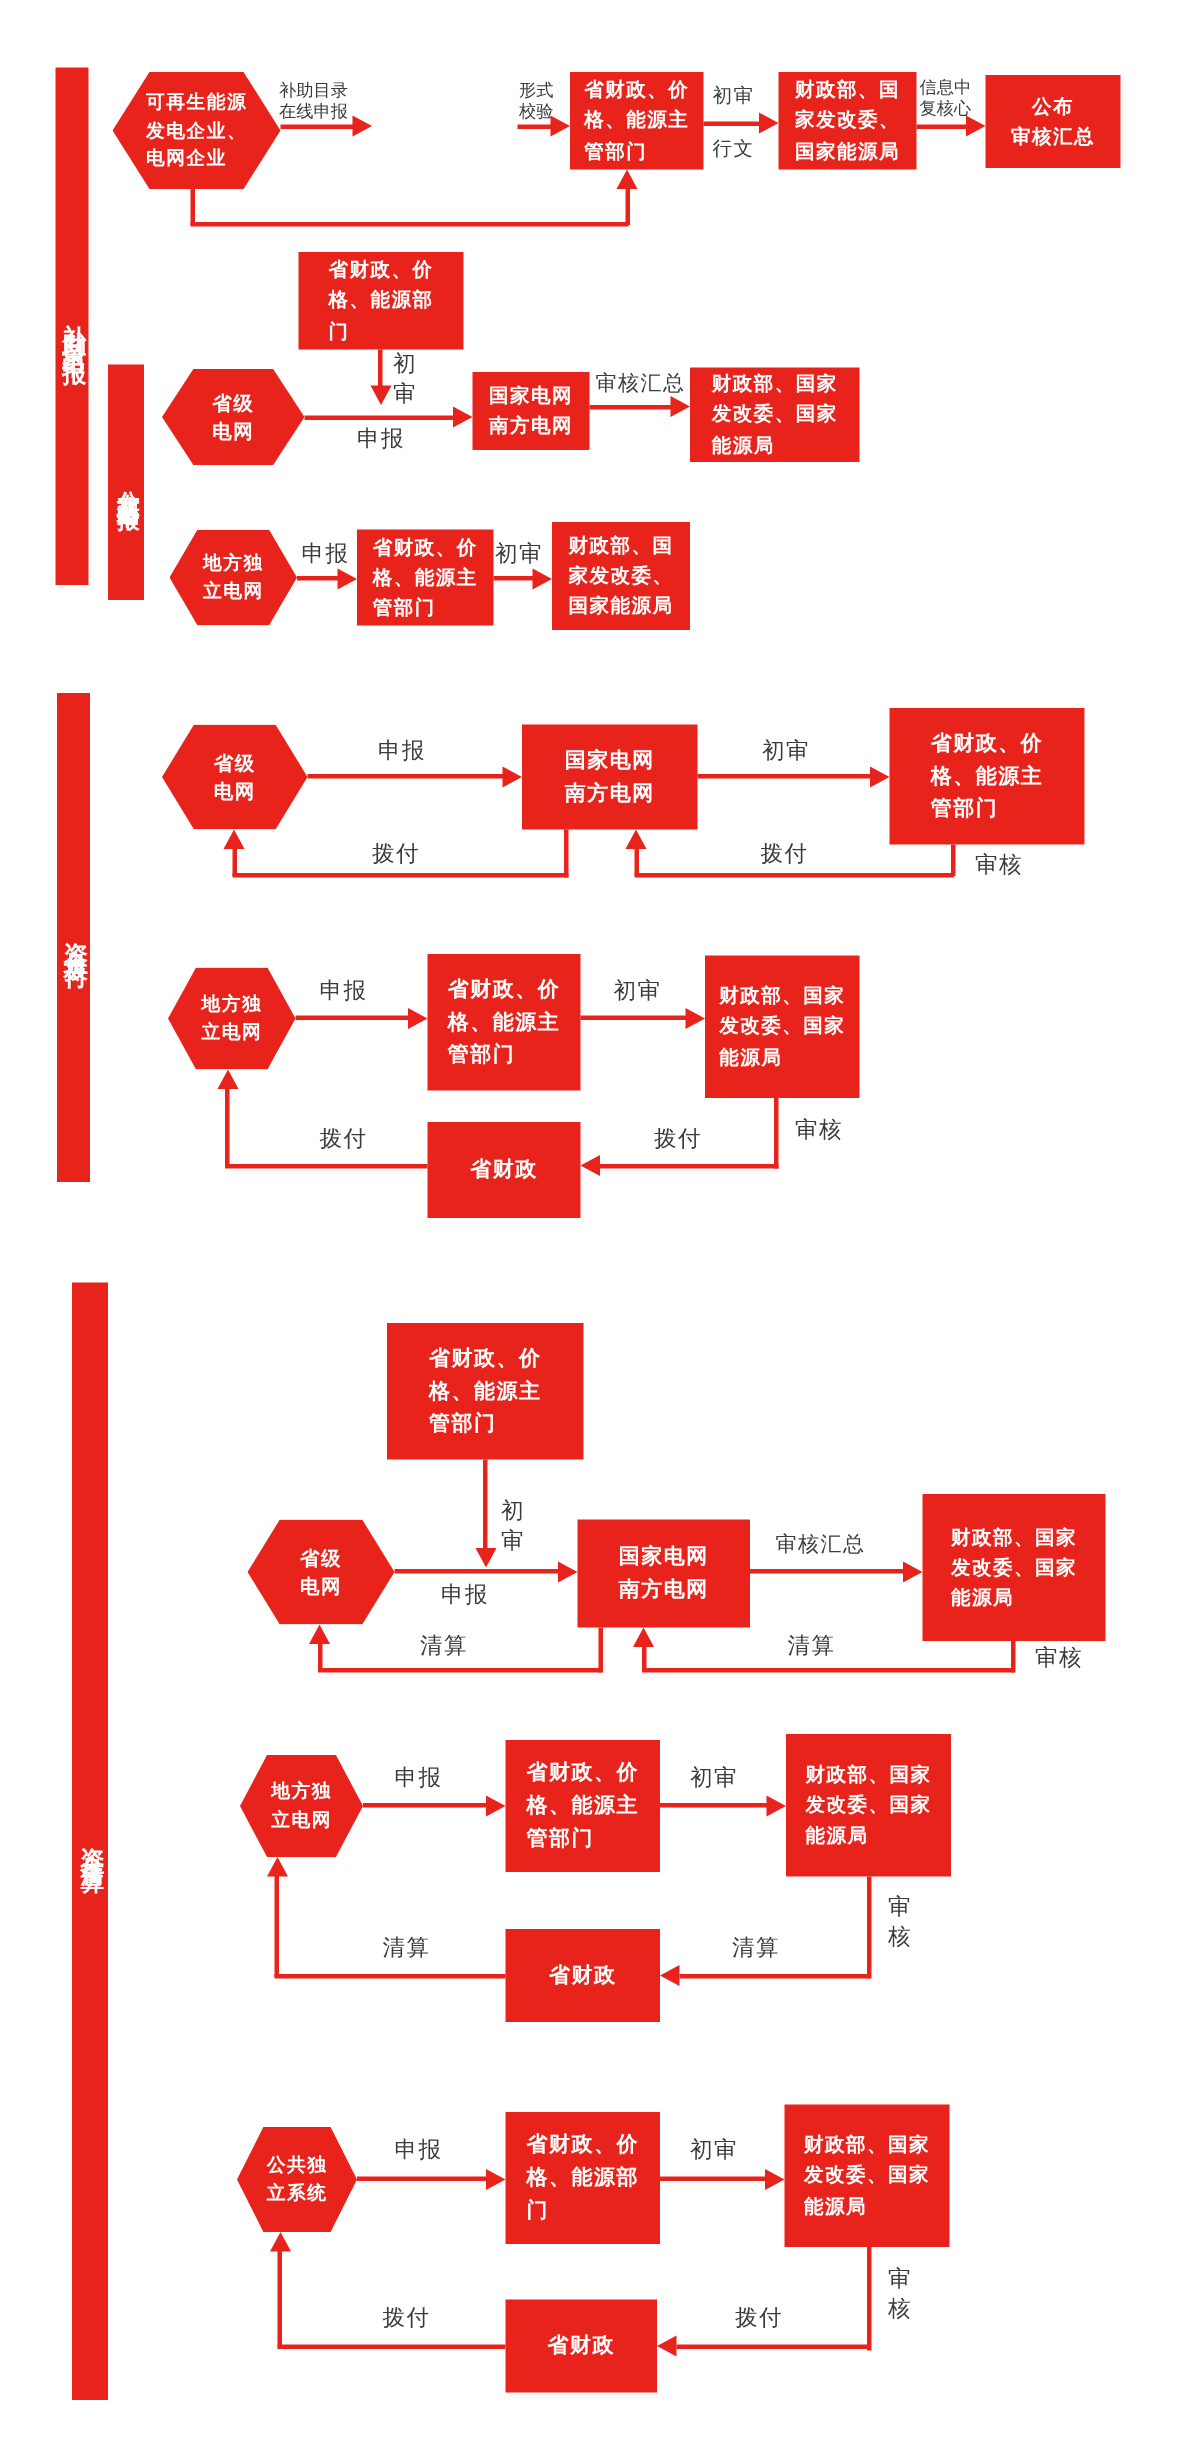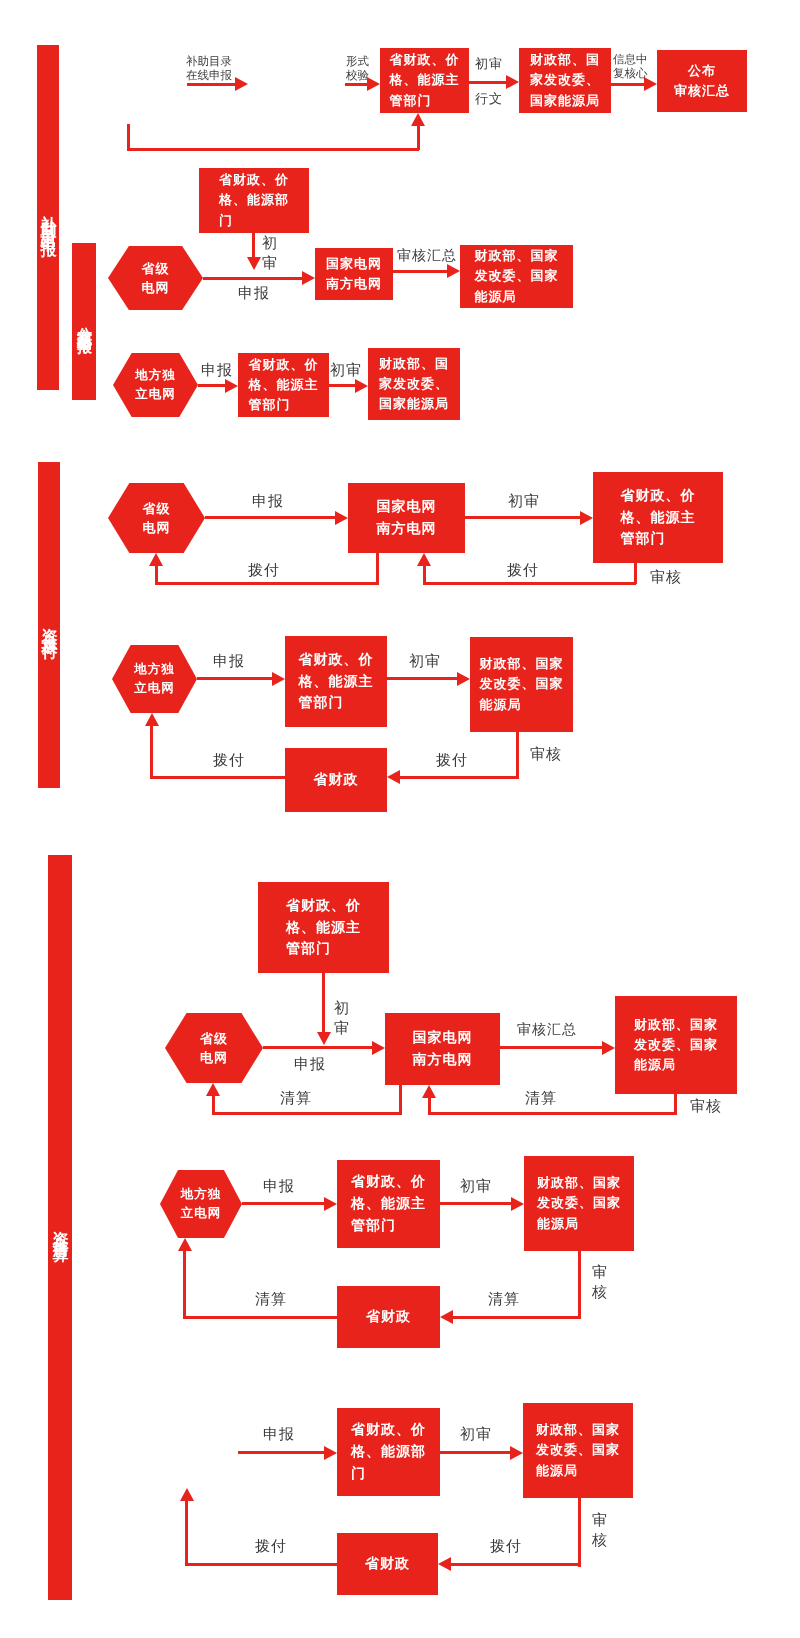--- a/index.html
+++ b/index.html
@@ -30,20 +30,23 @@
   .au{border-left:7px solid transparent;border-right:7px solid transparent;border-bottom:13px solid var(--red);}
   .ad{border-left:7px solid transparent;border-right:7px solid transparent;border-top:13px solid var(--red);}
 </style>
 </head>
 <body>
 
 <div id="canvas">
 
   <div class="bar" style="left:37px;top:45px;width:22px;height:345px;">补助目录申报</div>
 
+  <div class="hex" style="left:75px;top:48px;width:112px;height:78px;">可再生能源
+发电企业、
+电网企业</div>
   <div class="lbl sm" style="left:186px;top:54px;">补助目录
 在线申报</div>
   <div class="hl" style="left:187px;top:83px;width:51px;"></div>
   <div class="ar" style="left:235px;top:77px;"></div>
 
   <div class="lbl sm" style="left:346px;top:54px;">形式
 校验</div>
   <div class="hl" style="left:345px;top:83px;width:25px;"></div>
   <div class="ar" style="left:367px;top:77px;"></div>
 
@@ -230,20 +233,22 @@
 
   <div class="box lg tc" style="left:337px;top:1286px;width:103px;height:62px;">省财政</div>
   <div class="hl" style="left:453px;top:1316px;width:127px;"></div>
   <div class="al" style="left:440px;top:1310px;"></div>
   <div class="lbl" style="left:488px;top:1289px;">清算</div>
   <div class="hl" style="left:183px;top:1316px;width:154px;"></div>
   <div class="vl" style="left:183px;top:1250px;height:68px;"></div>
   <div class="au" style="left:178px;top:1238px;"></div>
   <div class="lbl" style="left:255px;top:1289px;">清算</div>
 
+  <div class="hex tc" style="left:158px;top:1418px;width:80px;height:70px;">公共独
+立系统</div>
   <div class="hl" style="left:238px;top:1451px;width:89px;"></div>
   <div class="ar" style="left:324px;top:1446px;"></div>
   <div class="lbl" style="left:263px;top:1424px;">申报</div>
 
   <div class="box lg" style="left:337px;top:1408px;width:103px;height:88px;">省财政、价
 格、能源部
 门</div>
   <div class="hl" style="left:440px;top:1451px;width:73px;"></div>
   <div class="ar" style="left:510px;top:1446px;"></div>
   <div class="lbl" style="left:460px;top:1424px;">初审</div>

